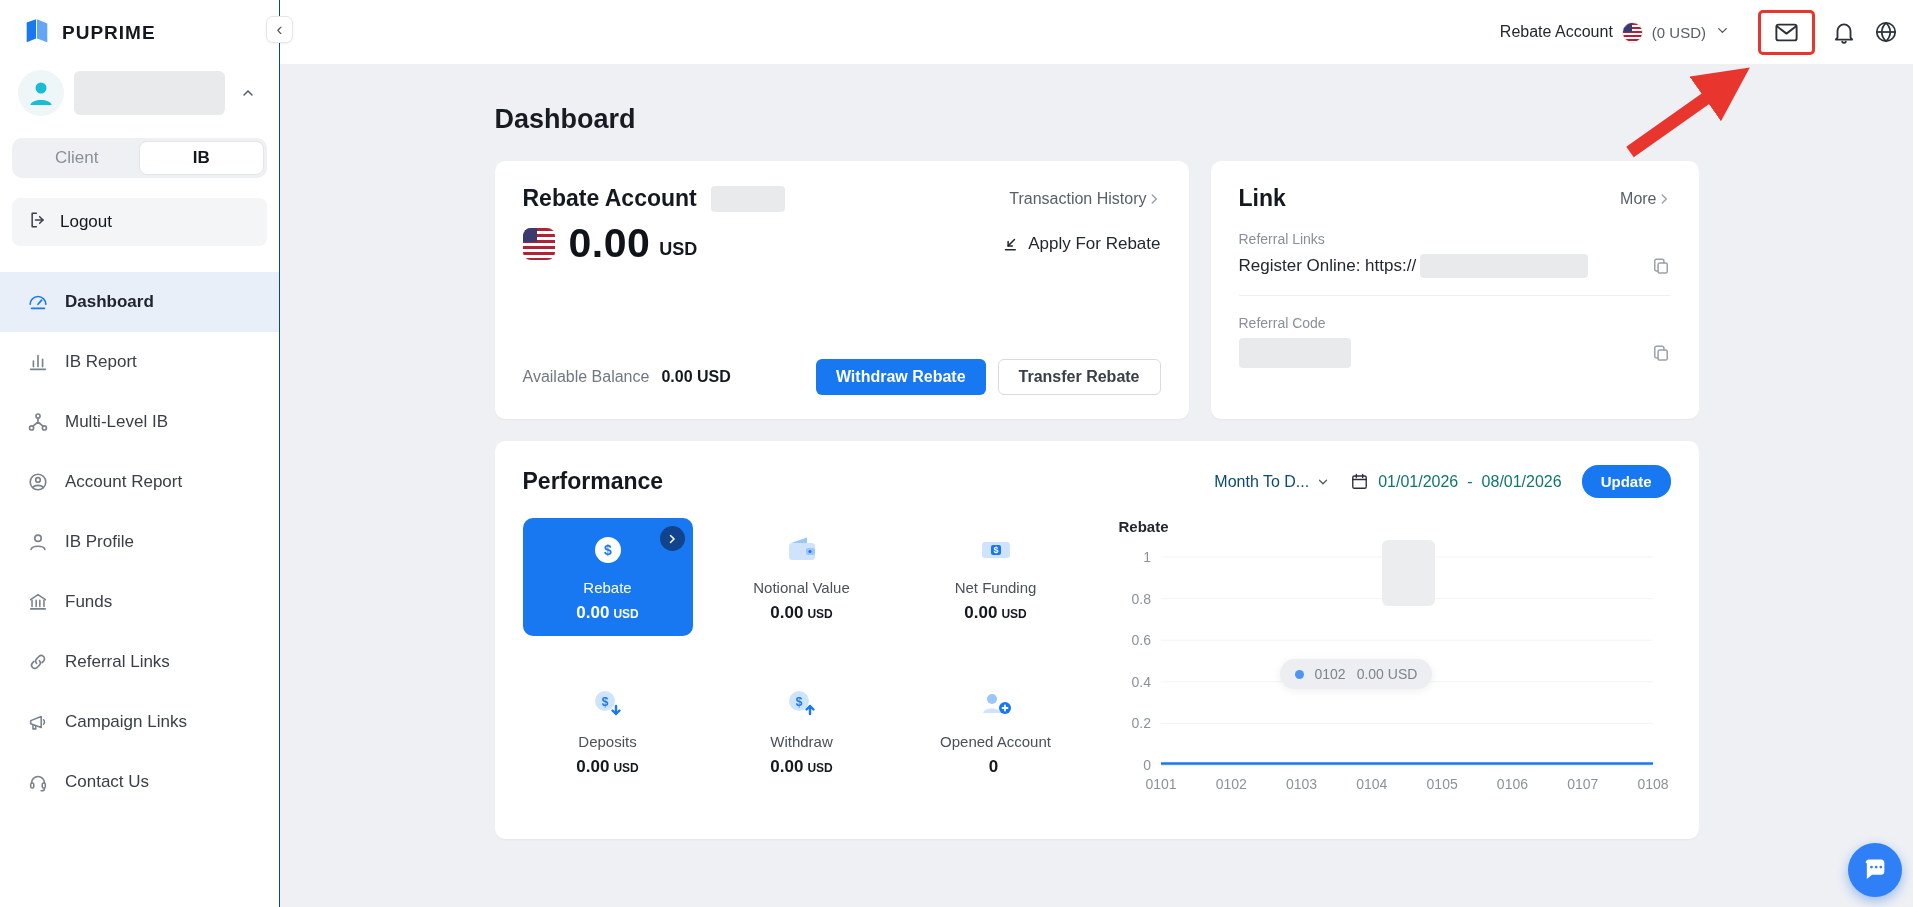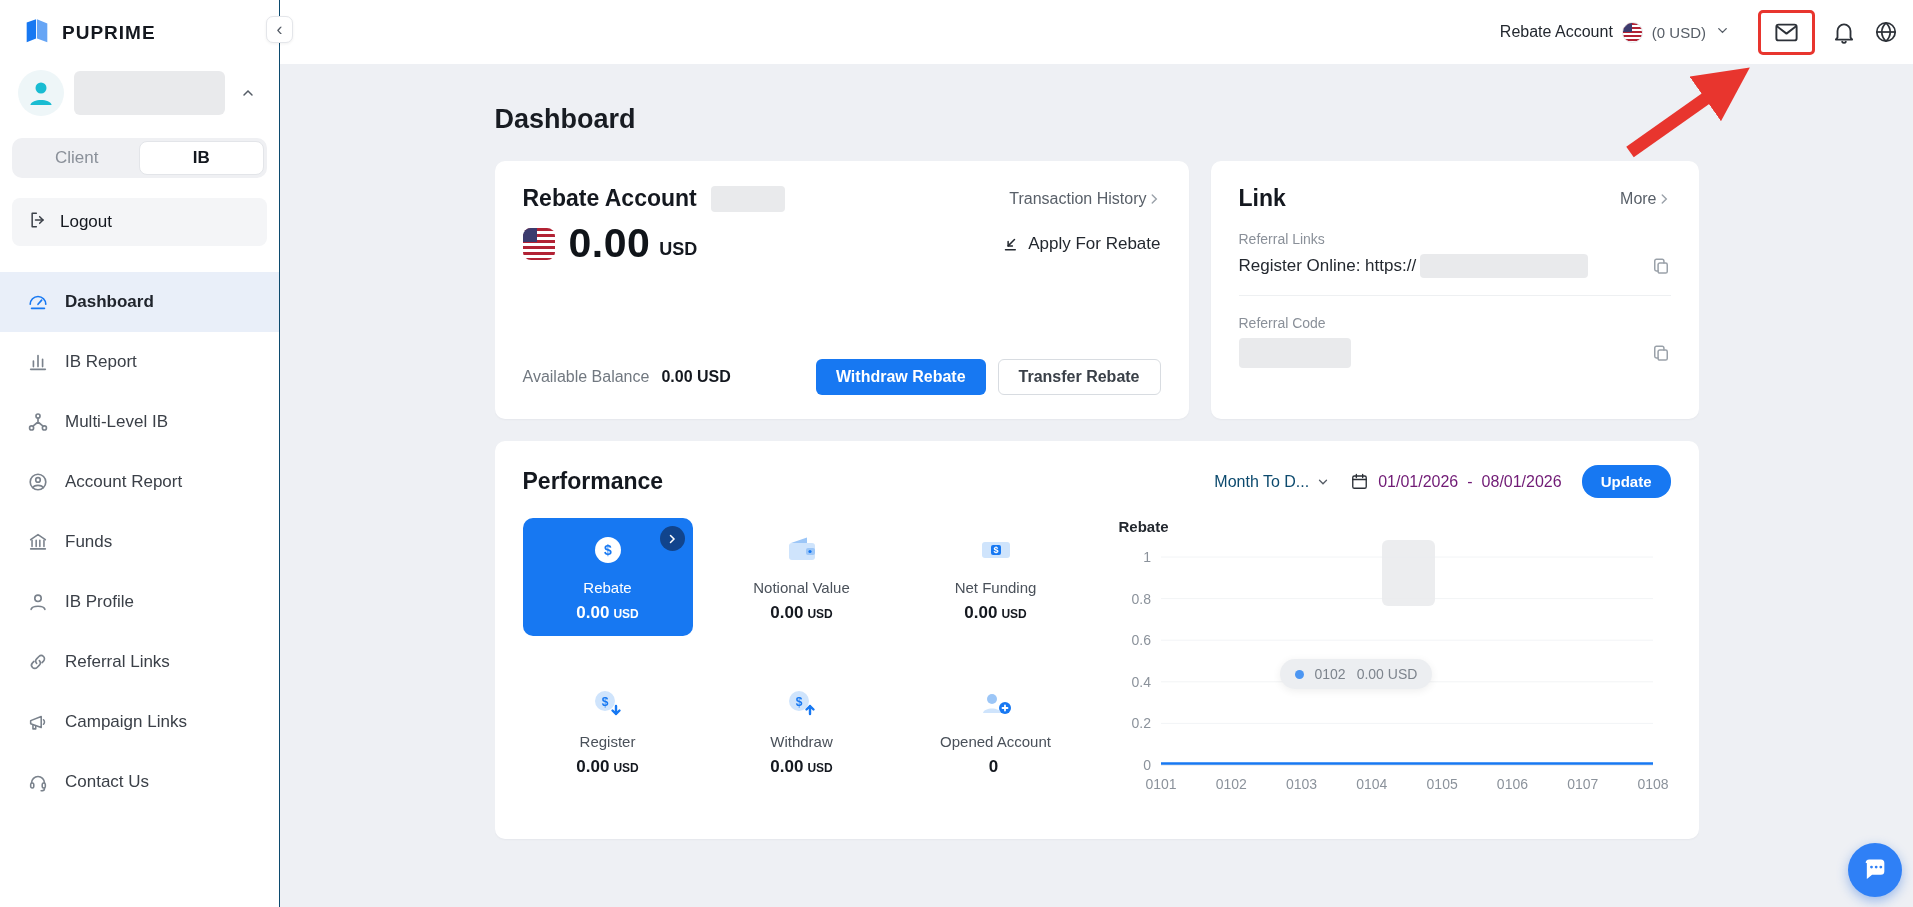--- a/index.html
+++ b/index.html
@@ -80,21 +80,21 @@
   .ref-row { margin-top:7px; display:flex; align-items:center; }
   .ref-text { font-size:17px; color:#23282f; }
   .redact-md { width:168px; height:24px; background:#e9eaec; border-radius:4px; margin-left:4px; }
   .redact-code { width:112px; height:30px; background:#e9eaec; border-radius:4px; }
   .copy-btn { margin-left:auto; cursor:pointer; display:flex; }
   .divider { height:1px; background:#eef0f2; margin:17px 0 0; }
 
   .perf-card { width:1204px; height:398px; padding:24px 28px; display:flex; flex-direction:column; }
   .perf-controls { margin-left:auto; display:flex; align-items:center; gap:20px; }
   .dropdown { display:flex; align-items:center; gap:7px; font-size:16px; color:#0c4a6e; cursor:pointer; }
-  .date-range { display:flex; align-items:center; gap:9px; font-size:16px; color:#701a75; cursor:pointer; }
+  .date-range { display:flex; align-items:center; gap:9px; font-size:16px; color:#0f766e; cursor:pointer; }
   .btn-update { background:#1778F2; color:#fff; border:none; border-radius:16px; padding:8px 19px;
                 font-size:15px; font-weight:600; cursor:pointer; font-family:inherit; }
   .perf-body { display:flex; margin-top:20px; }
   .tiles { display:grid; grid-template-columns:repeat(3,170px); column-gap:24px; row-gap:18px; width:558px; flex:none; }
   .tile { width:170px; height:118px; display:flex; flex-direction:column; align-items:center; justify-content:center;
           gap:7px; border-radius:10px; position:relative; cursor:pointer; }
   .tile-label { font-size:15px; color:#4a515a; }
   .tile-value { font-size:17px; font-weight:700; color:#14181f; }
   .tile-value .unit { font-size:12px; margin-left:4px; }
   .tile.active { background:#1778F2; }
@@ -201,36 +201,36 @@
           <svg width="22" height="22" viewBox="0 0 24 24" fill="none" stroke-width="1.8" stroke-linecap="round">
               <circle cx="12" cy="12" r="8.5"></circle>
               <circle cx="12" cy="9.8" r="2.5"></circle>
               <path d="M6.5 18.3c1-3.4 10-3.4 11 0"></path>
             </svg>
         </span>
         <span class="mi-label">Account Report</span>
       </div>
       <div class="menu-item">
         <span class="mi-icon">
+          <svg width="22" height="22" viewBox="0 0 24 24" fill="none" stroke-width="1.8" stroke-linecap="round">
+              <circle cx="12" cy="8" r="3.5"></circle>
+              <path d="M4.5 20c1.2-4.5 13.8-4.5 15 0"></path>
+            </svg>
+        </span>
+        <span class="mi-label">IB Profile</span>
+      </div>
+      <div class="menu-item">
+        <span class="mi-icon">
           <svg width="22" height="22" viewBox="0 0 24 24" fill="none" stroke-width="1.7" stroke-linecap="round" stroke-linejoin="round">
               <path d="M4 9.5L12 4l8 5.5"></path>
               <path d="M5.5 10v7M10 10v7M14 10v7M18.5 10v7"></path>
               <path d="M4 19.5h16"></path>
             </svg>
         </span>
         <span class="mi-label">Funds</span>
-      </div>
-      <div class="menu-item">
-        <span class="mi-icon">
-          <svg width="22" height="22" viewBox="0 0 24 24" fill="none" stroke-width="1.8" stroke-linecap="round">
-              <circle cx="12" cy="8" r="3.5"></circle>
-              <path d="M4.5 20c1.2-4.5 13.8-4.5 15 0"></path>
-            </svg>
-        </span>
-        <span class="mi-label">IB Profile</span>
       </div>
       <div class="menu-item">
         <span class="mi-icon">
           <svg width="22" height="22" viewBox="0 0 24 24" fill="none" stroke-width="1.8" stroke-linecap="round">
               <path d="M10.5 13.5a3.5 3.5 0 0 1 0-5L13 6a3.5 3.5 0 1 1 5 5l-1.6 1.6"></path>
               <path d="M13.5 10.5a3.5 3.5 0 0 1 0 5L11 18a3.5 3.5 0 1 1-5-5l1.6-1.6"></path>
             </svg>
         </span>
         <span class="mi-label">Referral Links</span>
       </div>
@@ -439,21 +439,21 @@
             </div>
 
             <div class="tile">
               <span>
                 <svg width="36" height="36" viewBox="0 0 36 36">
                     <circle cx="15" cy="15" r="10" fill="#cfe4fc"></circle>
                     <text x="15" y="19.5" text-anchor="middle" font-size="12" font-weight="bold" fill="#1778F2">$</text>
                     <path d="M26 20v8m0 0l-3.5-3.5M26 28l3.5-3.5" stroke="#1778F2" stroke-width="2.4" fill="none" stroke-linecap="round" stroke-linejoin="round"></path>
                   </svg>
               </span>
-              <span class="tile-label">Register</span>
+              <span class="tile-label">Deposits</span>
               <span class="tile-value"><span>0.00</span><span class="unit">USD</span></span>
             </div>
 
             <div class="tile">
               <span>
                 <svg width="36" height="36" viewBox="0 0 36 36">
                     <circle cx="15" cy="15" r="10" fill="#cfe4fc"></circle>
                     <text x="15" y="19.5" text-anchor="middle" font-size="12" font-weight="bold" fill="#1778F2">$</text>
                     <path d="M26 28v-8m0 0l-3.5 3.5M26 20l3.5 3.5" stroke="#1778F2" stroke-width="2.4" fill="none" stroke-linecap="round" stroke-linejoin="round"></path>
                   </svg>

